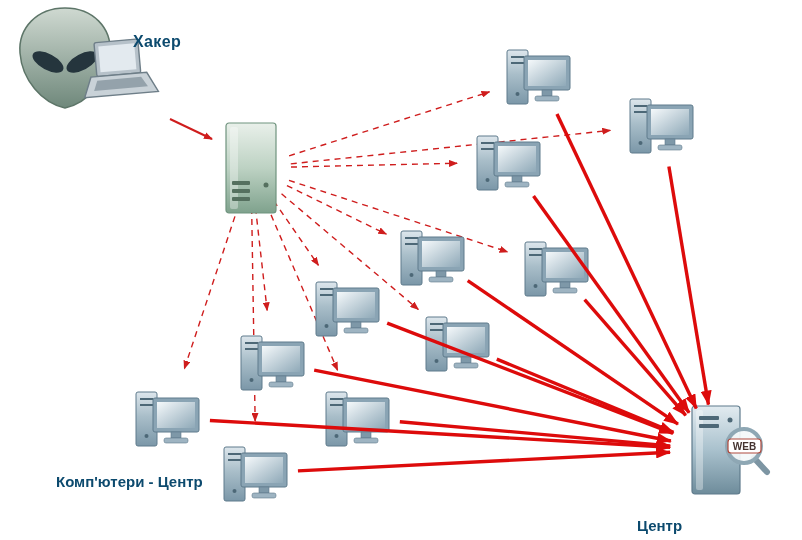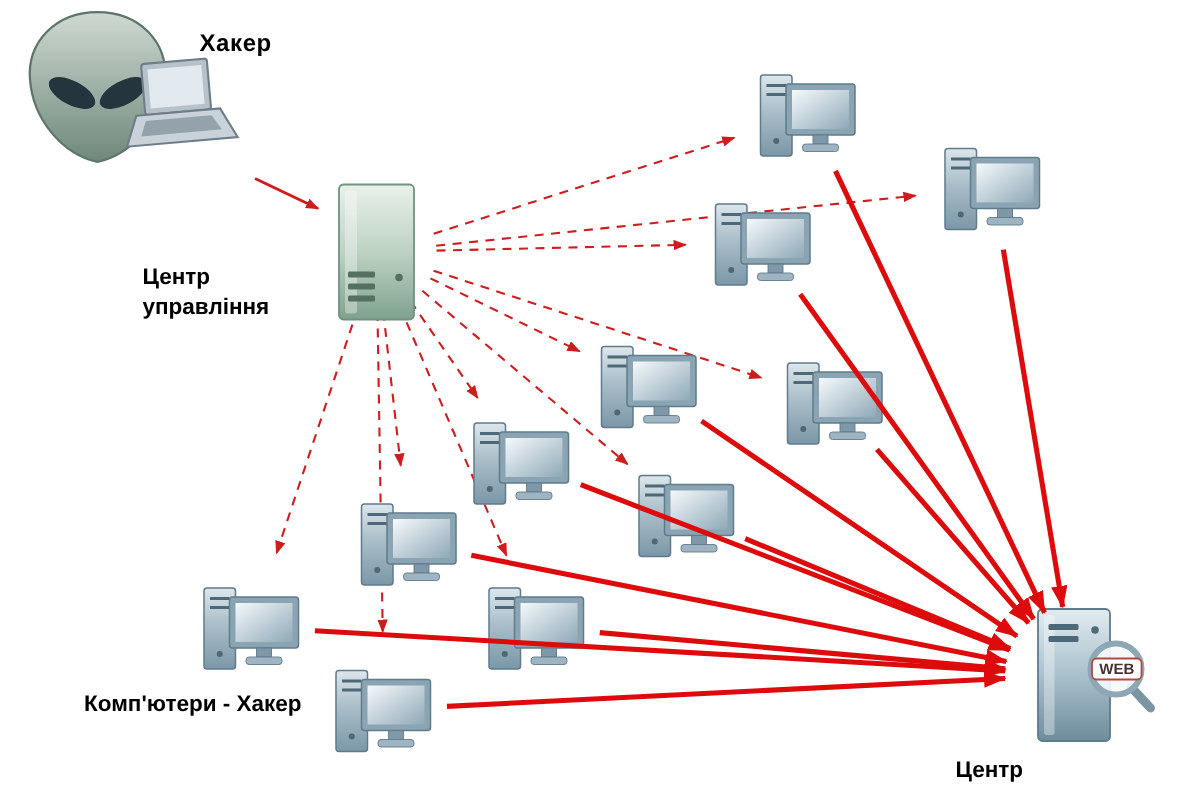--- a/index.html
+++ b/index.html
@@ -1,21 +1,21 @@
 <!DOCTYPE html>
 <html><head>
 <meta charset="utf-8">
 <style>
   html,body{margin:0;padding:0;background:#fff;}
   .canvas{
     position:relative;width:802px;height:540px;background:#ffffff;overflow:hidden;
     font-family:"Liberation Sans",sans-serif;
   }
   .canvas svg{position:absolute;left:0;top:0;}
-  .lbl{position:absolute;font-weight:bold;color:#000000;font-size:15px;white-space:pre-line;}
+  .lbl{position:absolute;font-weight:bold;color:#0c4a6e;font-size:15px;white-space:pre-line;margin-top:12px;}
   #lbl-hacker{left:133px;top:21px;font-size:16px;letter-spacing:.4px;}
   #lbl-control{left:95px;top:175px;width:112px;line-height:1.3;}
   #lbl-zombies{left:56px;top:461px;}
   #lbl-victim{left:637px;top:505px;}
 </style>
 </head>
 <body>
 
 <div class="canvas">
   <svg id="diagram-svg" width="802" height="540" viewBox="0 0 802 540">
@@ -211,16 +211,15 @@
       <line x1="584.6325777443064" y1="299.62974307838846" x2="685.7357481848073" y2="415.3579004379555" stroke="#dd0b0b" stroke-width="3.4" marker-end="url(#mSolid)"></line>
       <line x1="387.184026362125" y1="323.11992321582" x2="673.0841616033869" y2="433.4400840969591" stroke="#dd0b0b" stroke-width="3.4" marker-end="url(#mSolid)"></line>
       <line x1="496.7958710209014" y1="359.0897604621568" x2="673.5092841199652" y2="432.3778813985902" stroke="#dd0b0b" stroke-width="3.4" marker-end="url(#mSolid)"></line>
       <line x1="314.19508318534866" y1="370.18322194201056" x2="670.8815755589038" y2="441.03742358732177" stroke="#dd0b0b" stroke-width="3.4" marker-end="url(#mSolid)"></line>
       <line x1="209.92857517284676" y1="420.4483839516991" x2="670.078227191644" y2="447.3184366243296" stroke="#dd0b0b" stroke-width="3.4" marker-end="url(#mSolid)"></line>
       <line x1="399.83321374874913" y1="421.73928167586587" x2="670.1826706561319" y2="445.904596259766" stroke="#dd0b0b" stroke-width="3.4" marker-end="url(#mSolid)"></line>
       <line x1="297.9475982328695" y1="470.9026200883565" x2="670.0573924116192" y2="452.29713037941906" stroke="#dd0b0b" stroke-width="3.4" marker-end="url(#mSolid)"></line>
     </svg>
 
   <div class="lbl" id="lbl-hacker">Хакер</div>
-  <div class="lbl" id="lbl-control">Центр управління</div>
-  <div class="lbl" id="lbl-zombies">Комп'ютери - Хакер</div>
+  <div class="lbl" id="lbl-zombies">Комп'ютери - Центр</div>
   <div class="lbl" id="lbl-victim">Центр</div>
 </div>
 
 </body></html>

